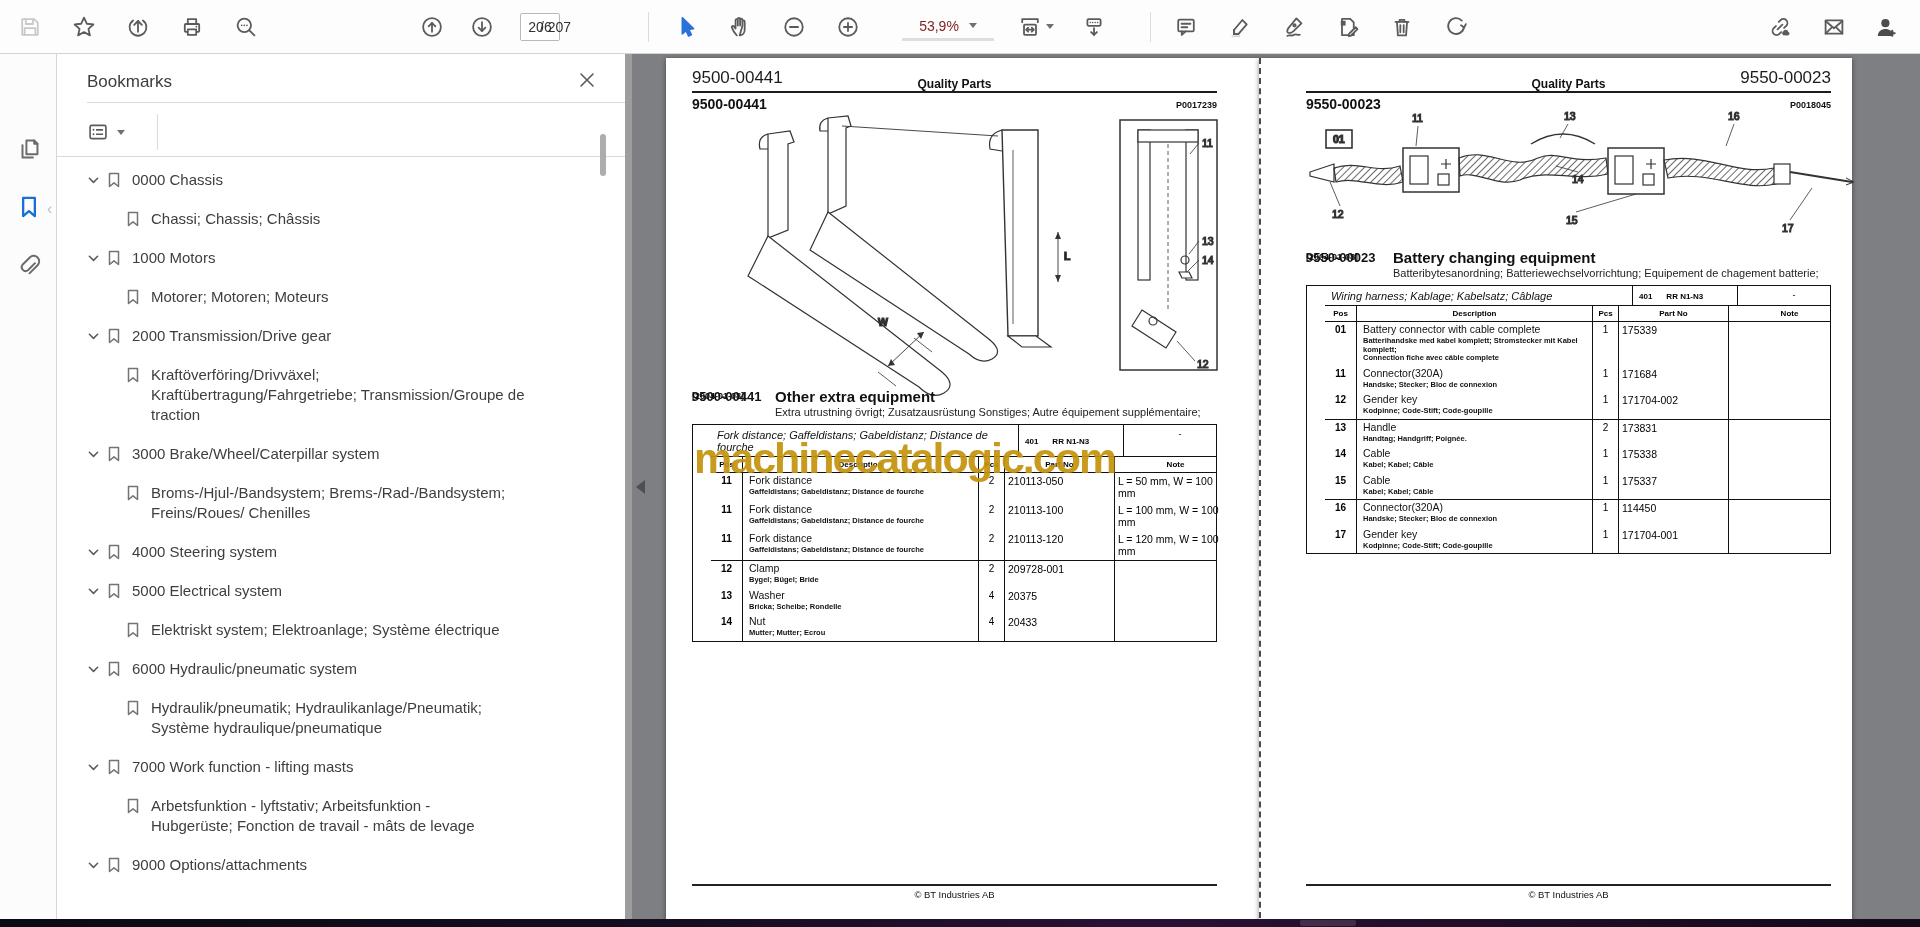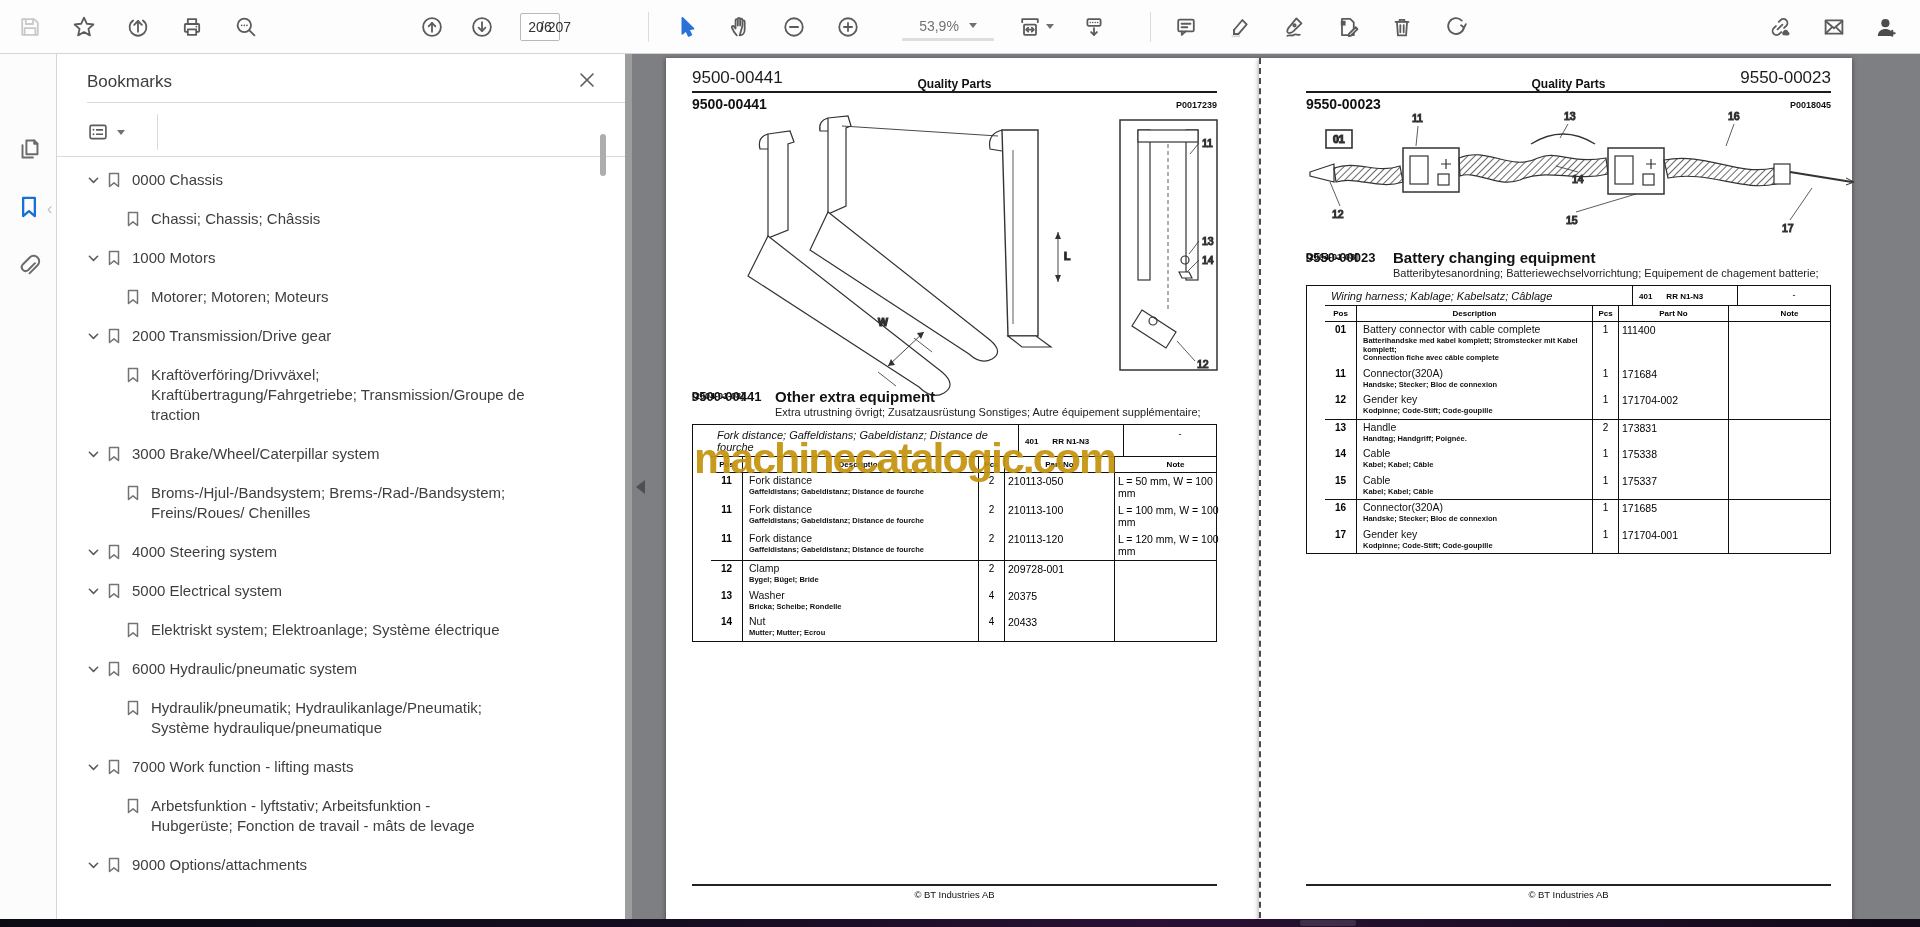--- a/index.html
+++ b/index.html
@@ -6,21 +6,21 @@
   html,body { width:1920px; height:927px; overflow:hidden; font-family:"Liberation Sans",sans-serif; background:#7e7f83; }
 
   
   #toolbar { position:absolute; left:0; top:0; width:1920px; height:54px; background:#fdfdfd; border-bottom:1px solid #d4d4d4; z-index:60; }
   .tbtn { position:absolute; top:13px; width:28px; height:28px; display:flex; align-items:center; justify-content:center; cursor:pointer; }
   .tbtn svg { width:24px; height:24px; stroke:#5b5b5b; fill:none; stroke-width:1.5; stroke-linecap:round; stroke-linejoin:round; }
   .tbtn.disabled svg { stroke:#c9c9c9; }
   .tb-sep { position:absolute; top:12px; width:1px; height:30px; background:#dcdcdc; }
   .page-box { position:absolute; left:520px; top:13px; width:40px; height:28px; border:1px solid #b9b9b9; border-radius:2px; font-size:14px; text-align:center; color:#333; background:#fff; }
   .page-total { position:absolute; left:540px; top:19px; font-size:14px; color:#333; }
-  .zoom-combo { position:absolute; left:902px; top:13px; width:92px; height:28px; display:flex; align-items:center; justify-content:center; gap:10px; font-size:14px; color:#737373; border-bottom:3px solid #dedede; cursor:pointer; }
+  .zoom-combo { position:absolute; left:902px; top:13px; width:92px; height:28px; display:flex; align-items:center; justify-content:center; gap:10px; font-size:14px; color:#7f1d1d; border-bottom:3px solid #dedede; cursor:pointer; }
   .caret { width:0; height:0; border-left:4px solid transparent; border-right:4px solid transparent; border-top:5px solid #707070; display:inline-block; }
   .mini-caret { position:absolute; top:24px; }
 
   
   #left-rail { position:absolute; left:0; top:54px; width:57px; height:865px; background:#fcfcfc; border-right:1px solid #d6d6d6; z-index:50; }
   .rail-btn { position:absolute; left:14px; width:30px; height:30px; display:flex; align-items:center; justify-content:center; cursor:pointer; }
   .rail-btn svg { width:26px; height:26px; stroke:#6b6b6b; fill:none; stroke-width:1.5; stroke-linecap:round; stroke-linejoin:round; }
   .rail-btn.active svg { stroke:#1a6fd4; stroke-width:1.8; }
   .rail-notch { position:absolute; left:47px; top:146px; color:#c0c0c0; font-size:16px; }
 
@@ -712,21 +712,21 @@
           <div>Note</div>
         </div>
         <div class="pt-row">
           <div class="pt-pos">01</div>
           <div class="pt-desc">
             <div class="main">Battery connector with cable complete</div>
             <div class="sub">Batterihandske med kabel komplett; Stromstecker mit Kabel komplett;
 Connection fiche avec câble complete</div>
           </div>
           <div class="pt-pcs">1</div>
-          <div class="pt-part">111400</div>
+          <div class="pt-part">175339</div>
           <div class="pt-note"></div>
         </div>
         <div class="pt-row">
           <div class="pt-pos">11</div>
           <div class="pt-desc">
             <div class="main">Connector(320A)</div>
             <div class="sub">Handske; Stecker; Bloc de connexion</div>
           </div>
           <div class="pt-pcs">1</div>
           <div class="pt-part">171684</div>
@@ -772,21 +772,21 @@
           <div class="pt-part">175337</div>
           <div class="pt-note"></div>
         </div>
         <div class="pt-row group">
           <div class="pt-pos">16</div>
           <div class="pt-desc">
             <div class="main">Connector(320A)</div>
             <div class="sub">Handske; Stecker; Bloc de connexion</div>
           </div>
           <div class="pt-pcs">1</div>
-          <div class="pt-part">171685</div>
+          <div class="pt-part">114450</div>
           <div class="pt-note"></div>
         </div>
         <div class="pt-row">
           <div class="pt-pos">17</div>
           <div class="pt-desc">
             <div class="main">Gender key</div>
             <div class="sub">Kodpinne; Code-Stift; Code-goupille</div>
           </div>
           <div class="pt-pcs">1</div>
           <div class="pt-part">171704-001</div>

